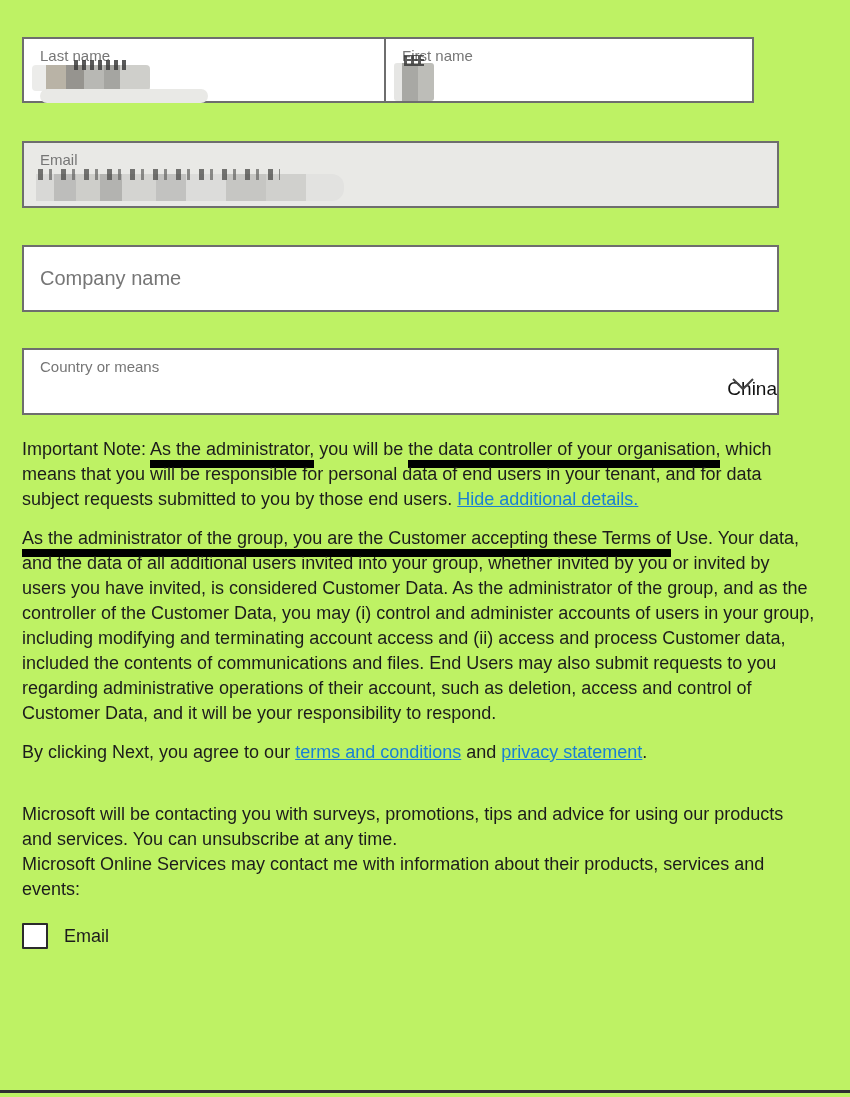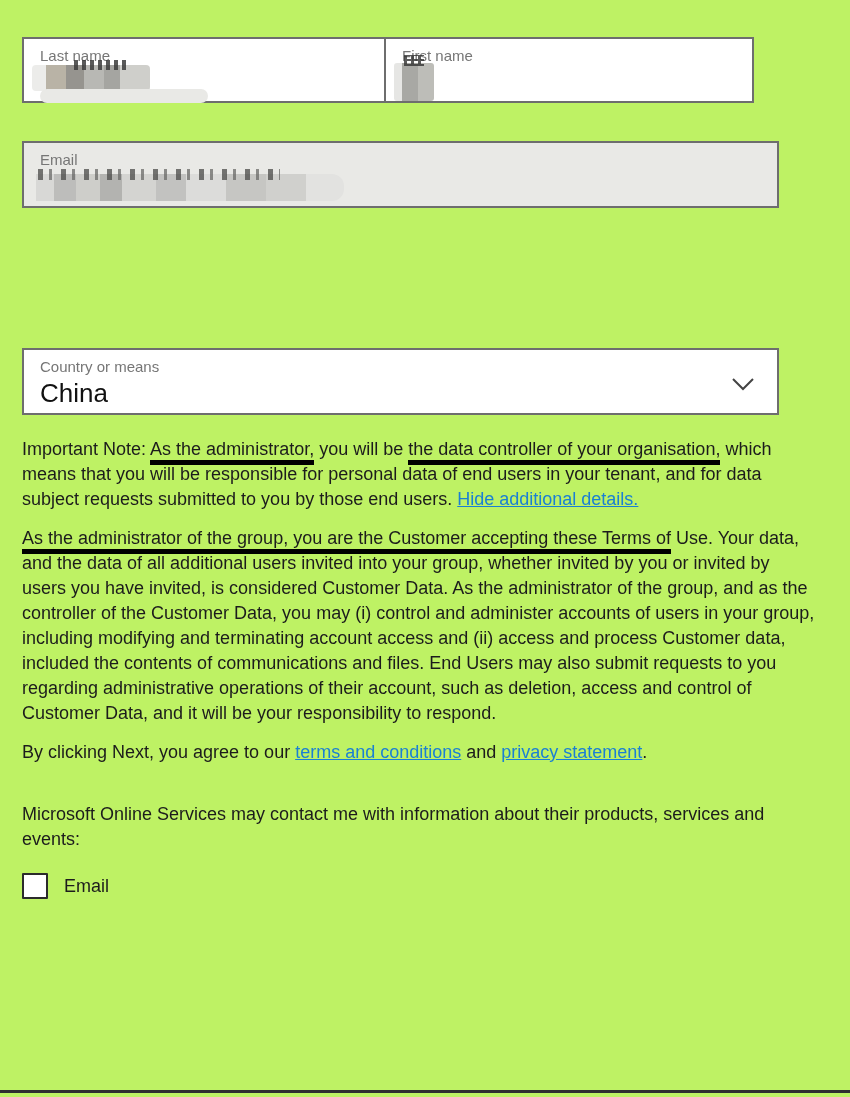--- a/index.html
+++ b/index.html
@@ -10,21 +10,21 @@
   
   .field {
     position:absolute; box-sizing:border-box; border:2px solid #6e6e6e; background:#fff;
   }
   .field-last    { left:22px;  top:37px;  width:371px; height:66px; }
   .field-first   { left:384px; top:37px;  width:370px; height:66px; }
   .field-email   { left:22px;  top:141px; width:757px; height:67px; background:#e9e9e6; }
   .field-company { left:22px;  top:245px; width:757px; height:67px; }
   .field-country { left:22px;  top:348px; width:757px; height:67px; cursor:pointer; }
   .field-label { margin:8px 0 0 16px; font-size:15px; color:#767676; }
-  .country-value { margin:3px 0 0 16px; font-size:26px; color:#111; }
+  .country-value { margin:3px 0 0 16px; font-size:19px; color:#111;text-align:right; }
   .company-input {
     width:100%; height:100%; border:none; outline:none; background:transparent;
     font-family:"Liberation Sans", sans-serif; font-size:20px; padding:0 0 0 16px; box-sizing:border-box; color:#333;
   }
   .company-input::placeholder { color:#767676; opacity:1; }
   .chevron { position:absolute; right:22px; top:27px; }
   
   .redact-last { position:absolute; left:8px; top:26px; width:118px; height:26px; border-radius:4px;
     background:linear-gradient(90deg,#ececea 0 14px,#b9b3a6 14px 34px,#96948f 34px 52px,#b8b8b4 52px 72px,#a5a5a1 72px 88px,#cfcfcb 88px 118px); }
   .redact-last-tail { position:absolute; left:16px; top:50px; width:168px; height:14px; background:#e9e9e6; border-radius:8px; }
@@ -34,21 +34,21 @@
     background:linear-gradient(90deg,#e6e6e4 0 8px,#a8a8a4 8px 24px,#bdbdb8 24px 40px); }
   .redact-first-marks { position:absolute; left:18px; top:16px; width:20px; height:11px; opacity:.8;
     background:repeating-linear-gradient(90deg,#333 0 3px,transparent 3px 7px),repeating-linear-gradient(0deg,#333 0 2px,transparent 2px 5px); }
   .redact-email { position:absolute; left:12px; top:31px; width:308px; height:27px; border-radius:0 12px 12px 0;
     background:linear-gradient(90deg,#d8d8d6 0 18px,#bdbdbb 18px 40px,#cececa 40px 64px,#b3b3b0 64px 86px,#d4d4d1 86px 120px,#c2c2c0 120px 150px,#dcdcda 150px 190px,#c6c6c3 190px 230px,#d0d0cd 230px 270px,#e2e2e0 270px 308px); }
   .redact-email-marks { position:absolute; left:14px; top:26px; width:242px; height:11px; opacity:.75;
     background:repeating-linear-gradient(90deg,#4a4a48 0 5px,transparent 5px 11px,#6a6a68 11px 14px,transparent 14px 23px); }
   
   .text-col { position:absolute; left:22px; top:437px; width:793px; font-size:18px; line-height:25px; color:#1c1c1c; }
   .text-col p { margin:0 0 14px 0; }
-  .s-orange { border-bottom:5px solid #000000; padding-bottom:1px; }
+  .s-orange { border-bottom:8px solid #000000; padding-bottom:1px; }
   .s-bold { font-weight:normal; }
   .s-link { color:#1a7fd4; text-decoration:underline; cursor:pointer;margin-top:44px; }
   .contact-block { margin-top:37px; }
   
   .check-area { margin-top:22px; }
   .checkrow { display:flex; align-items:flex-start; margin-bottom:17px; }
   .checkbox { flex:0 0 auto; width:26px; height:26px; box-sizing:border-box; border:2px solid #2b2b2b; background:#fff; border-radius:1px; cursor:pointer; margin-right:16px; margin-top:-1px; }
   .checklabel { max-width:690px; }
   
   .bottom-line { position:absolute; left:0; top:1090px; width:850px; height:3px; background:#2f2f2f; }
@@ -70,37 +70,41 @@
     <div class="redact-first"></div>
     <div class="redact-first-marks"></div>
   </div>
 
   <div class="field field-email">
     <div class="field-label">Email</div>
     <div class="redact-email"></div>
     <div class="redact-email-marks"></div>
   </div>
 
+  <div class="field field-company">
+    <input class="company-input" type="text" placeholder="Company name" style="">
+  </div>
 
   <div class="field field-country">
     <div class="field-label">Country or means</div>
     <div class="country-value">China</div>
     <span class="chevron">
       <svg width="24" height="14" viewBox="0 0 24 14">
           <polyline points="2,2 12,12 22,2" fill="none" stroke="#444" stroke-width="2"></polyline>
         </svg>
     </span>
   </div>
 
   <div class="text-col">
     <p><span>Important Note: </span><span class="s-orange">As the administrator,</span><span> you will be </span><span class="s-orange">the data controller of your organisation,</span><span> which means that you will be responsible for personal data of end users in your tenant, and for data subject requests submitted to you by those end users. </span><span class="s-link">Hide additional details.</span></p>
     <p><span class="s-orange">As the administrator of the group, you are the Customer accepting these Terms of</span><span> Use. Your data, and the data of all additional users invited into your group, whether invited by you or invited by users you have invited, is considered Customer Data. As the administrator of the group, and as the controller of the Customer Data, you may (i) control and administer accounts of users in your group, including modifying and terminating account access and (ii) access and process Customer data, included the contents of communications and files. End Users may also submit requests to you regarding administrative operations of their account, such as deletion, access and control of Customer Data, and it will be your responsibility to respond.</span></p>
     <p><span>By clicking </span><span class="s-bold">Next</span><span>, you agree to our </span><span class="s-link">terms and conditions</span><span> and </span><span class="s-link">privacy statement</span><span>.</span></p>
 
     <div class="contact-block">
+      <div>Microsoft will be contacting you with surveys, promotions, tips and advice for using our products and services. You can unsubscribe at any time.</div>
       <div>Microsoft Online Services may contact me with information about their products, services and events:</div>
     </div>
 
     <div class="check-area">
       <div class="checkrow">
         <div class="checkbox"></div>
         <div class="checklabel">Email</div>
       </div>
     </div>
   </div>

